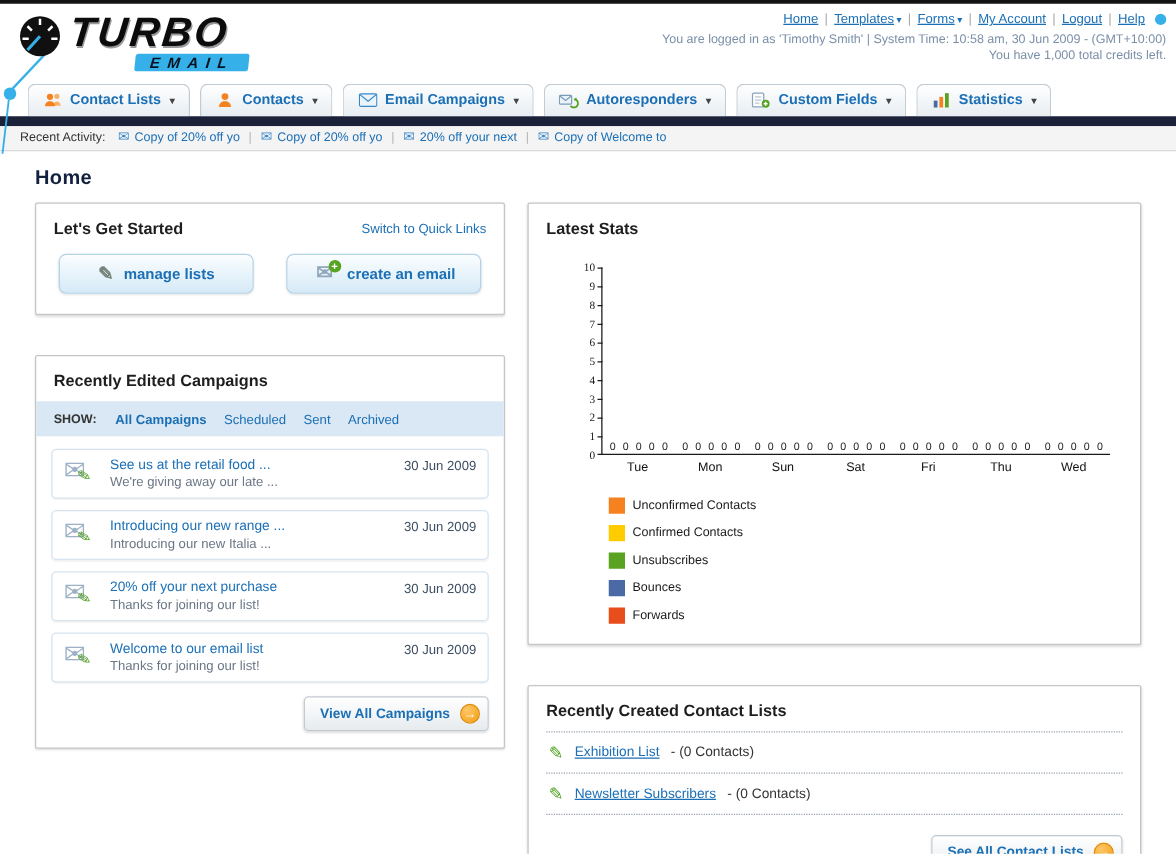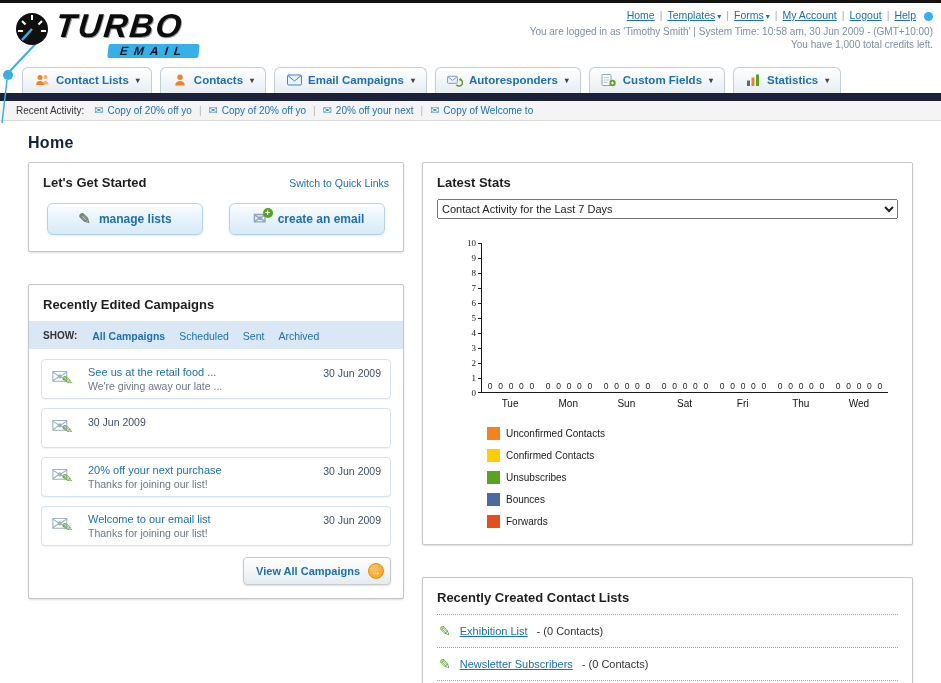--- a/index.html
+++ b/index.html
@@ -320,20 +320,24 @@
             <div class="camp-item">
               <span class="camp-icon"><span class="camp-env">✉</span><span class="camp-pencil">✎</span></span>
               <div class="camp-text">
                 <a class="camp-link">See us at the retail food ...</a>
                 <div class="camp-sub">We're giving away our late ...</div>
               </div>
               <span class="camp-date">30 Jun 2009</span>
             </div>
             <div class="camp-item">
               <span class="camp-icon"><span class="camp-env">✉</span><span class="camp-pencil">✎</span></span>
+              <div class="camp-text">
+                <a class="camp-link">Introducing our new range ...</a>
+                <div class="camp-sub">Introducing our new Italia ...</div>
+              </div>
               <span class="camp-date">30 Jun 2009</span>
             </div>
             <div class="camp-item">
               <span class="camp-icon"><span class="camp-env">✉</span><span class="camp-pencil">✎</span></span>
               <div class="camp-text">
                 <a class="camp-link">20% off your next purchase</a>
                 <div class="camp-sub">Thanks for joining our list!</div>
               </div>
               <span class="camp-date">30 Jun 2009</span>
             </div>
@@ -352,23 +356,20 @@
             <span class="arrow-circle">→</span>
           </button>
         </div>
       </div>
     </div>
 
     <div class="col-right">
 
       <div class="panel stats">
         <div class="panel-title">Latest Stats</div>
-        <select class="stats-select">
-          <option>Contact Activity for the Last 7 Days</option>
-        </select>
         <div class="chart-wrap">
           <div class="plot" id="plot">
               <div class="ylabel" style="top: 145px;">0</div>
               <div class="ytick" style="top: 149px;"></div>
               <div class="ylabel" style="top: 130px;">1</div>
               <div class="ytick" style="top: 135px;"></div>
               <div class="ylabel" style="top: 115px;">2</div>
               <div class="ytick" style="top: 120px;"></div>
               <div class="ylabel" style="top: 100px;">3</div>
               <div class="ytick" style="top: 105px;"></div>

